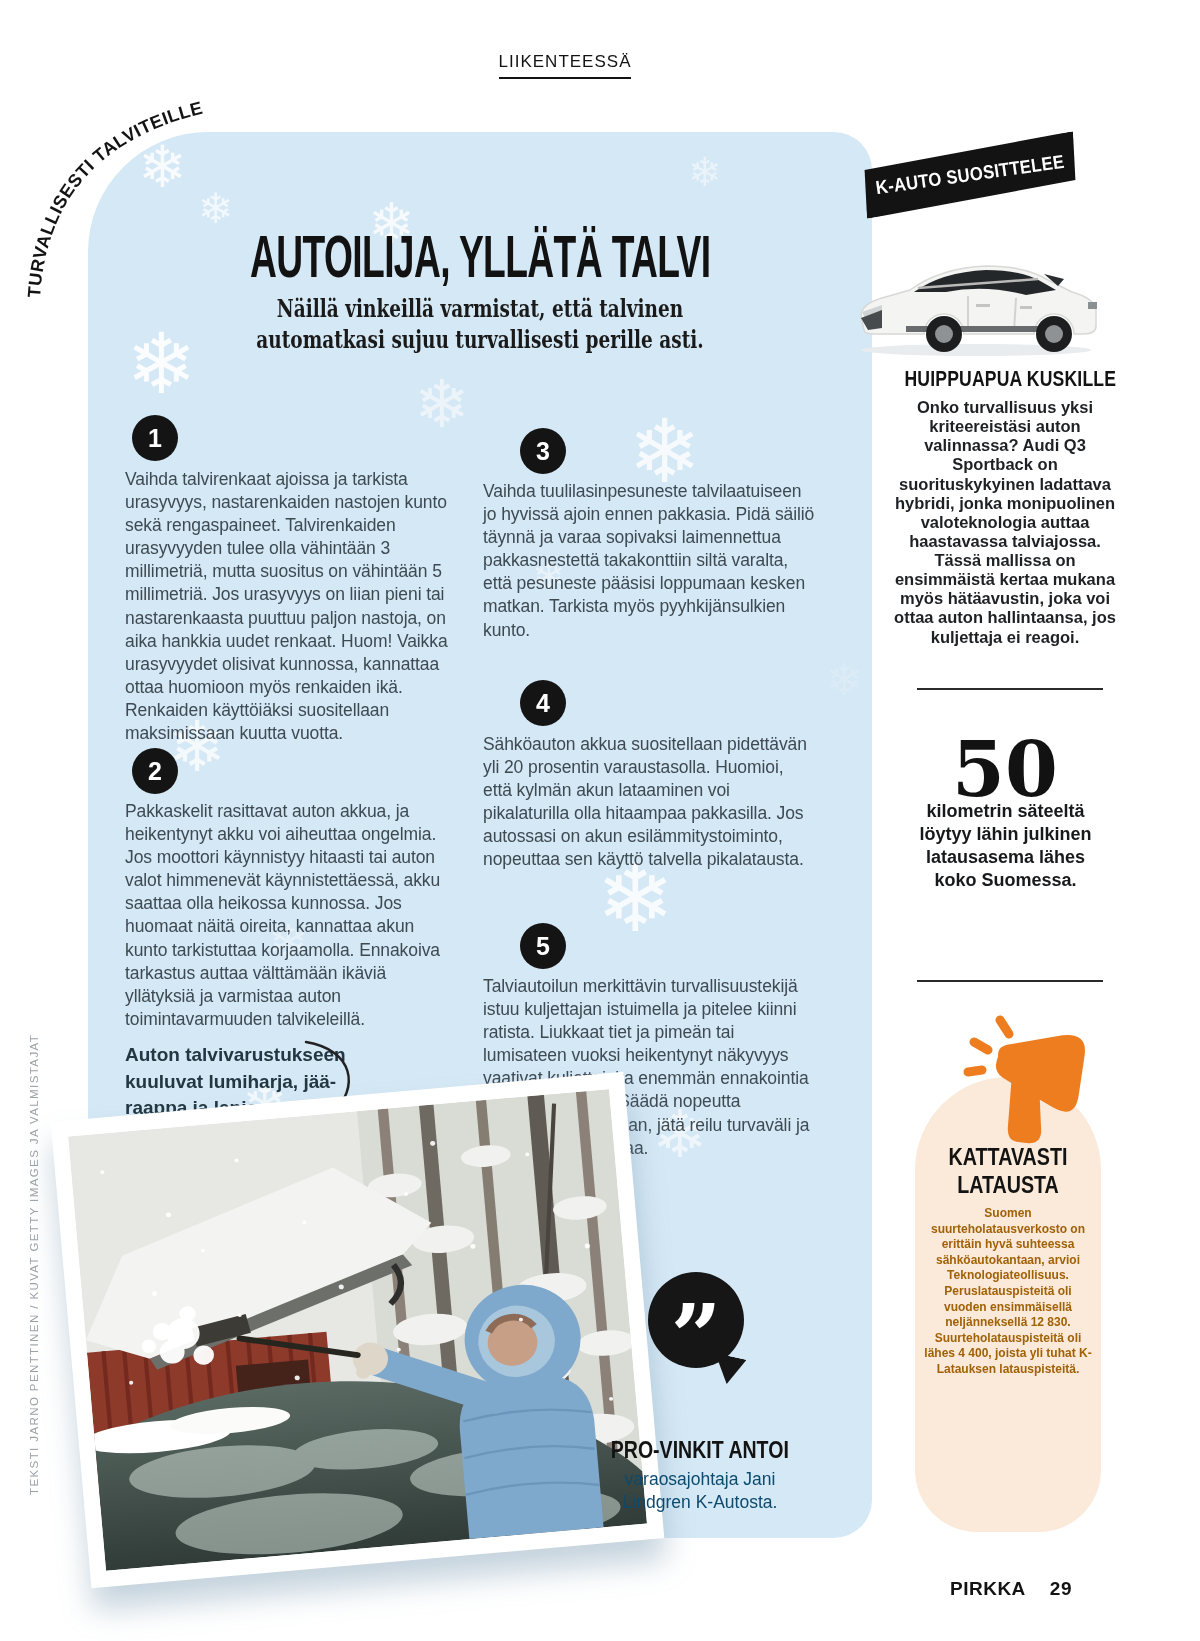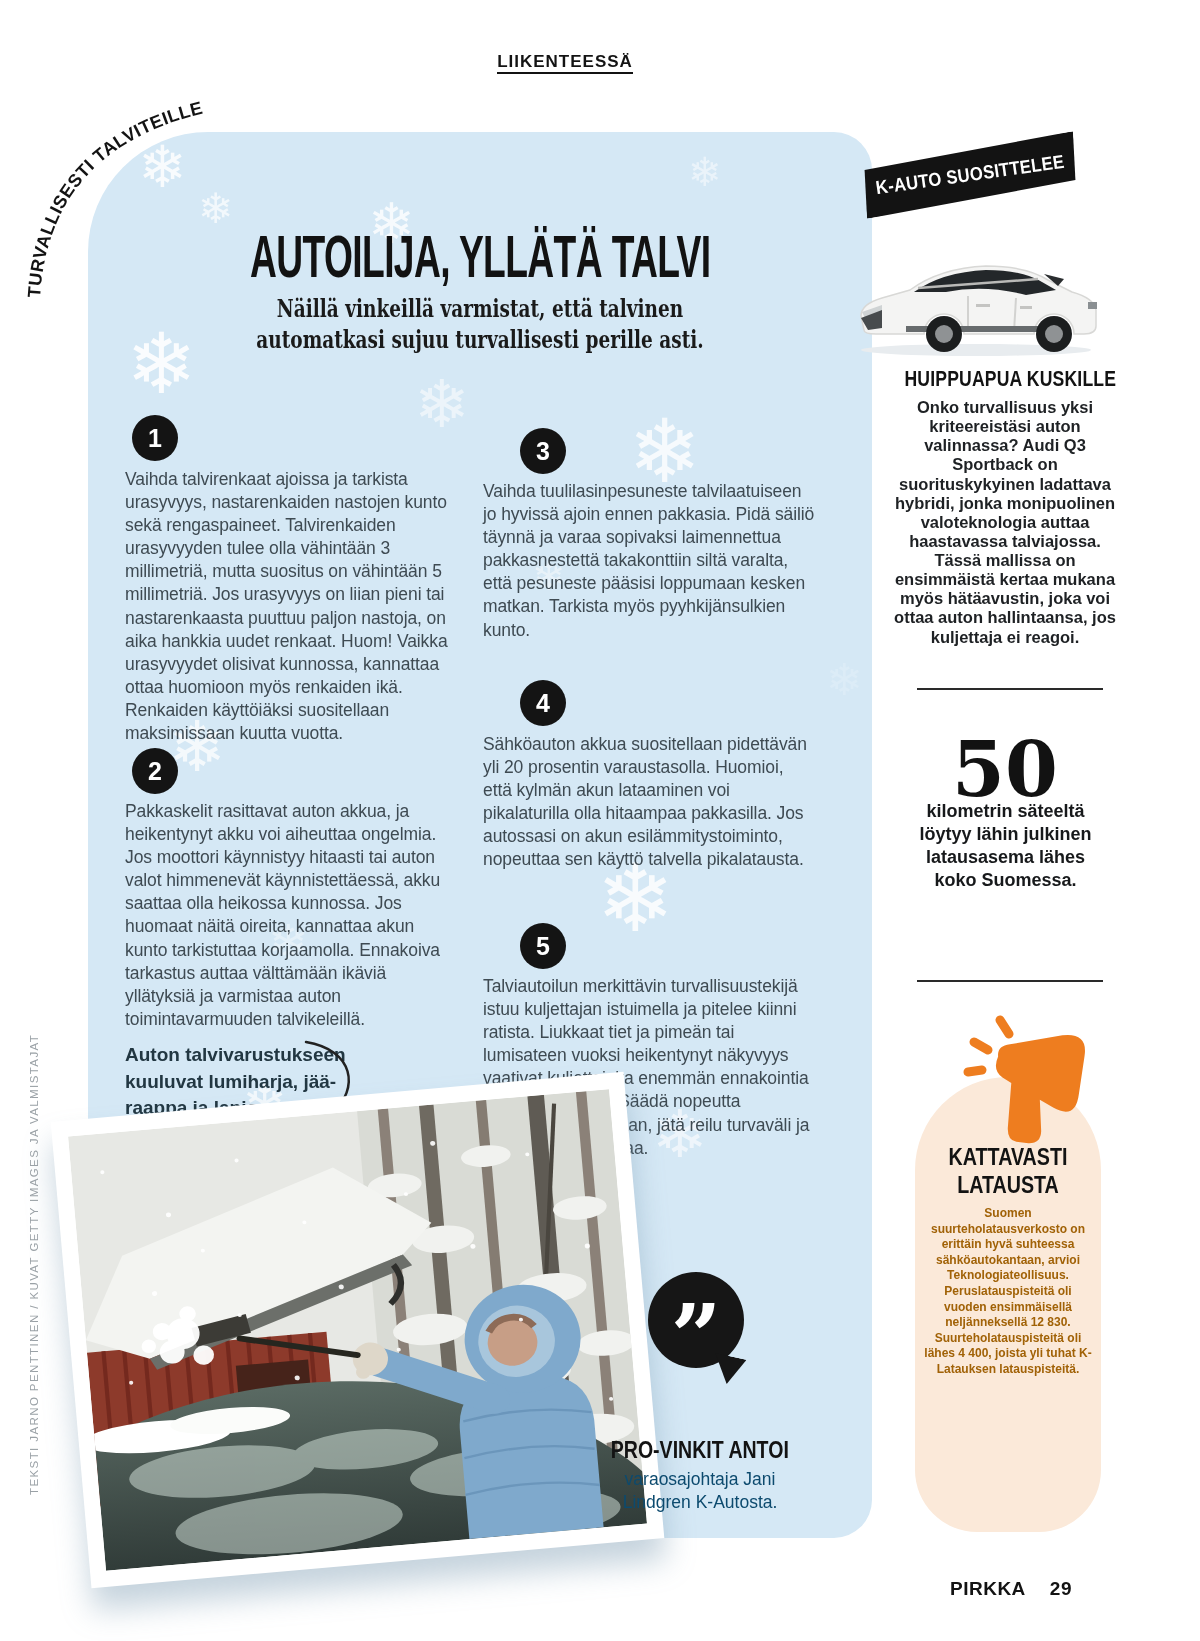--- a/index.html
+++ b/index.html
@@ -5,22 +5,22 @@
   html,body{margin:0;padding:0;background:#ffffff;}
   #page{position:relative;width:1200px;height:1641px;background:#ffffff;overflow:hidden;
         font-family:"Liberation Sans",sans-serif;color:#131313;}
 
   
   .abs{position:absolute;}
   .cond{display:inline-block;transform-origin:center;white-space:nowrap;}
 
   
   .kicker-wrap{left:0;top:52px;width:1130px;text-align:center;}
-  .kicker{font-weight:bold;font-size:17px;letter-spacing:1px;border-bottom:2px solid #131313;
-          display:inline-block;text-align:right;}
+  .kicker{font-weight:normal;font-size:17px;letter-spacing:1px;border-bottom:2px solid #131313;
+          padding-bottom:5px;display:inline-block;text-align:right;}
 
   
   .arc-svg{left:14px;top:46px;}
   .arc-svg text{font-family:"Liberation Sans",sans-serif;font-weight:bold;font-size:18px;
                 letter-spacing:.5px;fill:#131313;}
 
   
   .panel{left:88px;top:132px;width:784px;height:1406px;background:#d5e8f5;
          border-radius:120px 38px 38px 38px;}
   .flake{position:absolute;color:#ffffff;font-family:"DejaVu Sans",sans-serif;line-height:1;

